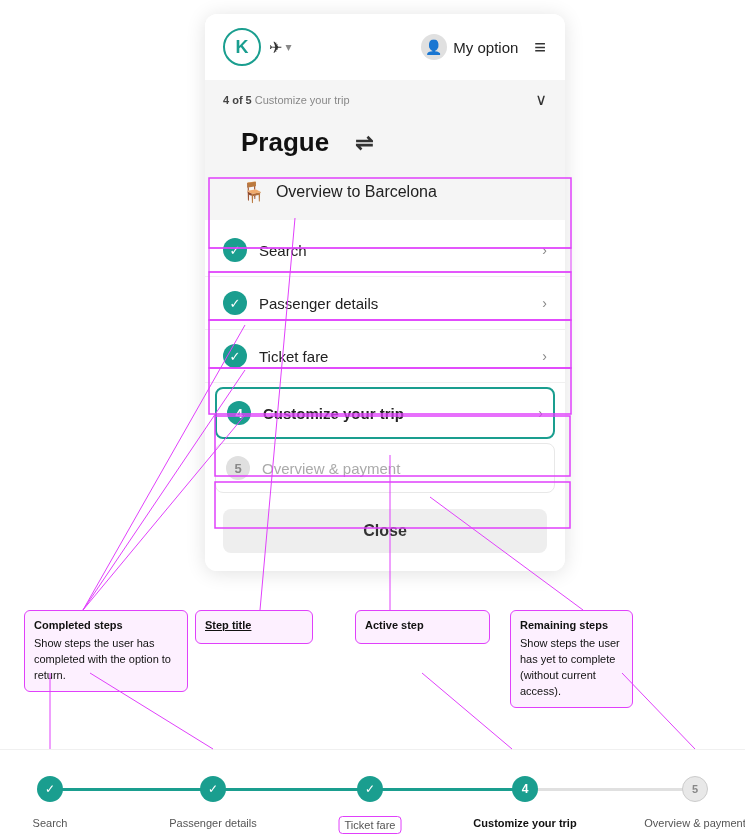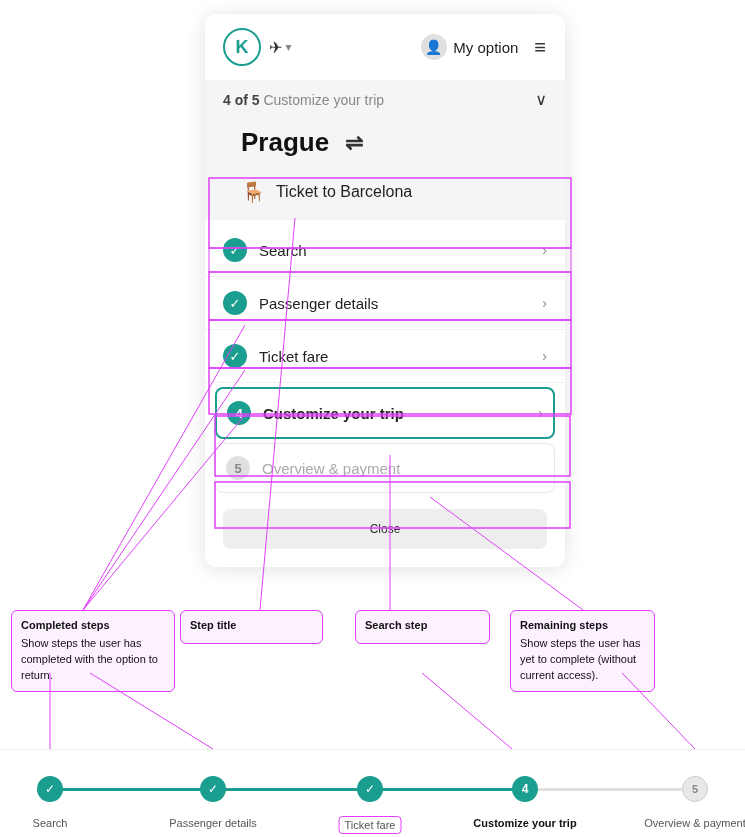--- a/index.html
+++ b/index.html
@@ -91,21 +91,21 @@
       background: #f5f5f5;
       padding: 10px 18px 0 18px;
     }
     .step-indicator {
       display: flex;
       align-items: center;
       justify-content: space-between;
       padding: 0 0 10px 0;
     }
     .step-indicator-left {
-      font-size: 14px;
+      font-size: 11px;
       color: #444;
     }
     .step-indicator-left span {
       color: #888;
     }
     .chevron-down {
       font-size: 16px;
       color: #333;
     }
 
@@ -113,21 +113,21 @@
     .route-section {
       background: #f5f5f5;
       padding: 8px 18px 12px 18px;
     }
     .route-title {
       font-size: 26px;
       font-weight: 700;
       color: #111;
       display: flex;
       align-items: center;
-      gap: 16px;
+      gap: 26px;
     }
     .arrows-icon {
       font-size: 22px;
       color: #333;
     }
 
     
     .seating-section {
       background: #f5f5f5;
       padding: 10px 18px 16px 18px;
@@ -232,24 +232,24 @@
     .close-btn-area {
       padding: 12px 18px 18px 18px;
       background: #fff;
     }
     .close-btn {
       width: 100%;
       padding: 13px;
       background: #eeeeee;
       border: none;
       border-radius: 8px;
-      font-size: 12px;
+      font-size: 16px;
       color: #333;
       cursor: pointer;
-      font-weight: 400;
+      font-weight: 700;
     }
 
     
     .annotation-box {
       position: absolute;
       border: 1.5px solid #e040fb;
       border-radius: 6px;
       background: #fdf0ff;
       padding: 7px 9px;
       font-size: 11px;
@@ -305,21 +305,21 @@
 
     <div class="route-section">
       <div class="route-title">
         <span>Prague</span>
         <span class="arrows-icon">⇌</span>
       </div>
     </div>
 
     <div class="seating-section">
       <span class="seat-icon">🪑</span>
-      <span class="seating-label">Ticket to Barcelona</span>
+      <span class="seating-label">Overview to Barcelona</span>
     </div>
   </div>
 
   <div class="steps-list">
 
     <div class="step-item">
       <div class="step-item-left">
         <div class="check-icon">✓</div>
         <span class="step-item-label">Search</span>
       </div>
@@ -357,34 +357,34 @@
       </div>
     </div>
 
   </div>
 
   <div class="close-btn-area">
     <button class="close-btn">Close</button>
   </div>
 </div>
 
-<div class="annotation-box" style="left:11px; top:610px; width:164px;">
+<div class="annotation-box" style="left:24px; top:610px; width:164px;">
   <span class="annotation-title">Completed steps</span>
   <span>Show steps the user has completed with the option to return.</span>
 </div>
 
-<div class="annotation-box" style="left:180px; top:610px; width:143px;">
+<div class="annotation-box" style="left:195px; top:610px; width:118px;text-decoration:underline;">
   <span class="annotation-title">Step title</span>
 </div>
 
 <div class="annotation-box" style="left:355px; top:610px; width:135px;">
-  <span class="annotation-title">Search step</span>
-</div>
-
-<div class="annotation-box" style="left:510px; top:610px; width:145px; right:8px;">
+  <span class="annotation-title">Active step</span>
+</div>
+
+<div class="annotation-box" style="left:510px; top:610px; width:123px; right:8px;">
   <span class="annotation-title">Remaining steps</span>
   <span>Show steps the user has yet to complete (without current access).</span>
 </div>
 
 <div style="position:absolute; bottom:0; left:0; width:745px; height:88px; background:#fff; border-top:1px solid #f0f0f0;">
 
   <div style="position:absolute; bottom:46px; left:50px; right:50px; height:3px; background:#e0e0e0;">
 
     <div style="position:absolute; left:0; top:0; height:100%; background:#1a9e8f; width:72%;"></div>
   </div>

